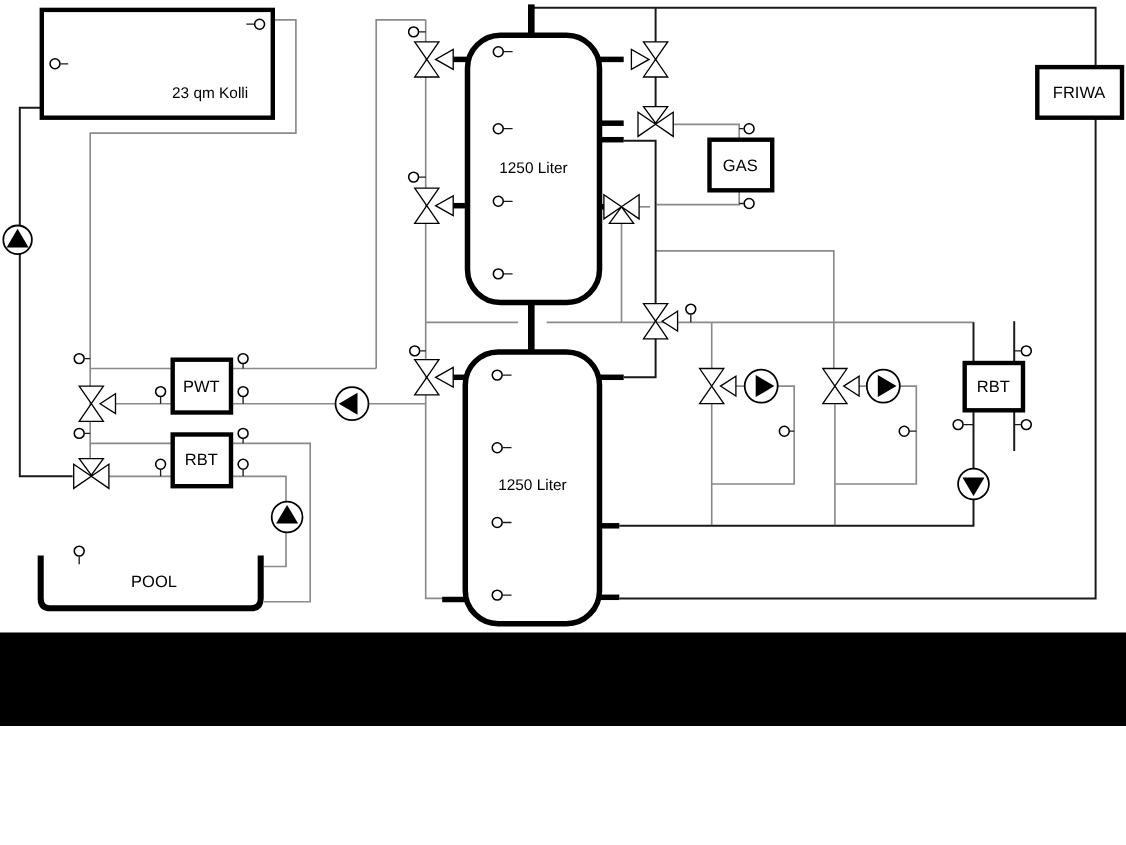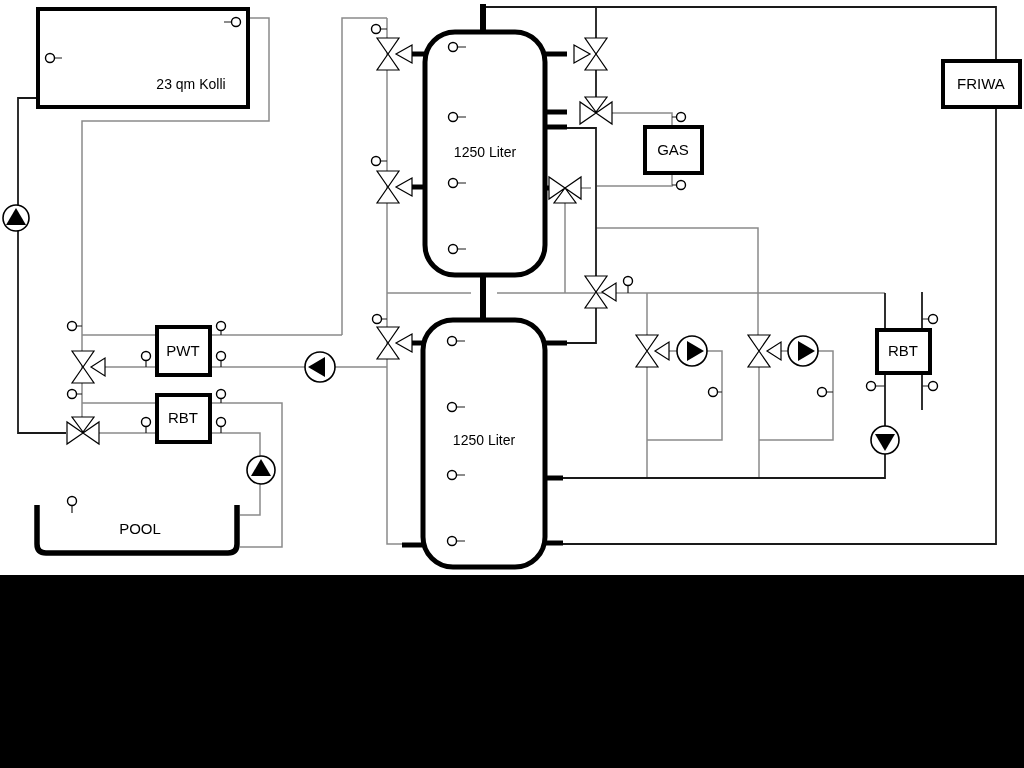--- a/index.html
+++ b/index.html
@@ -1,16 +1,16 @@
 <!DOCTYPE html>
 <html><head>
 <meta charset="utf-8">
 <style>
   html,body{margin:0;padding:0;background:#fff;}
-  .stage{position:relative;width:1024px;height:768px;background:#84cc16;overflow:hidden;
+  .stage{position:relative;width:1024px;height:660px;background:#84cc16;overflow:hidden;
          font-family:"Liberation Sans", sans-serif;}
   svg{position:absolute;left:0;top:0;}
   text{font-family:"Liberation Sans", sans-serif;fill:#000;}
   .lbl{font-size:15px;}
   .lbl-sm{font-size:14px;}
 </style>
 </head>
 <body>
 
 <div class="stage">

